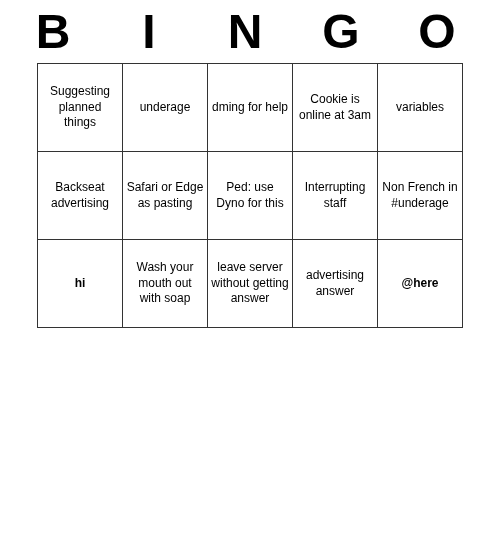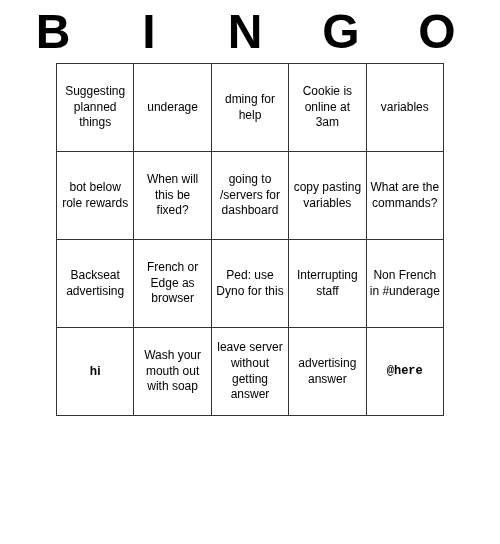--- a/index.html
+++ b/index.html
@@ -21,42 +21,41 @@
       padding: 4px 10px;
       font-size: 48px;
       font-weight: bold;
       letter-spacing: 10px;
     }
     .bingo-title span {
       flex: 1;
       text-align: center;
     }
     .bingo-grid {
-      width: 388px;
+      width: 426px;
       border-collapse: collapse;
       table-layout: fixed;
     }
     .bingo-grid td {
       border: 1.5px solid #333;
       text-align: center;
       vertical-align: middle;
       font-size: 12px;
       line-height: 1.3;
       padding: 4px 3px;
       height: 88px;
       word-wrap: break-word;
     }
     .cell-large {
       font-size: 28px;
       font-weight: bold;
     }
     .cell-medium {
       font-size: 20px;
       font-weight: bold;
-      font-family: Liberation Mono, monospace;
     }
   </style>
 </head>
 <body>
 
 <div class="bingo-title">
   <span>B</span>
   <span>I</span>
   <span>N</span>
   <span>G</span>
@@ -66,29 +65,22 @@
 <table class="bingo-grid">
   <tbody id="bingo-body">
   <tr>
         <td>Suggesting planned things</td>
         <td>underage</td>
         <td>dming for help</td>
         <td>Cookie is online at 3am</td>
         <td>variables</td>
       </tr>
       <tr>
-        <td>bot below role rewards</td>
-        <td>When will this be fixed?</td>
-        <td>going to /servers for dashboard</td>
-        <td>copy pasting variables</td>
-        <td>What are the commands?</td>
-      </tr>
-      <tr>
         <td>Backseat advertising</td>
-        <td>French or Edge as browser</td>
+        <td>Safari or Edge as pasting</td>
         <td>Ped: use Dyno for this</td>
         <td>Interrupting staff</td>
         <td>Non French in #underage</td>
       </tr>
       <tr>
         <td class="cell-large">hi</td>
         <td>Wash your mouth out with soap</td>
         <td>leave server without getting answer</td>
         <td>advertising answer</td>
         <td class="cell-medium">@here</td>

